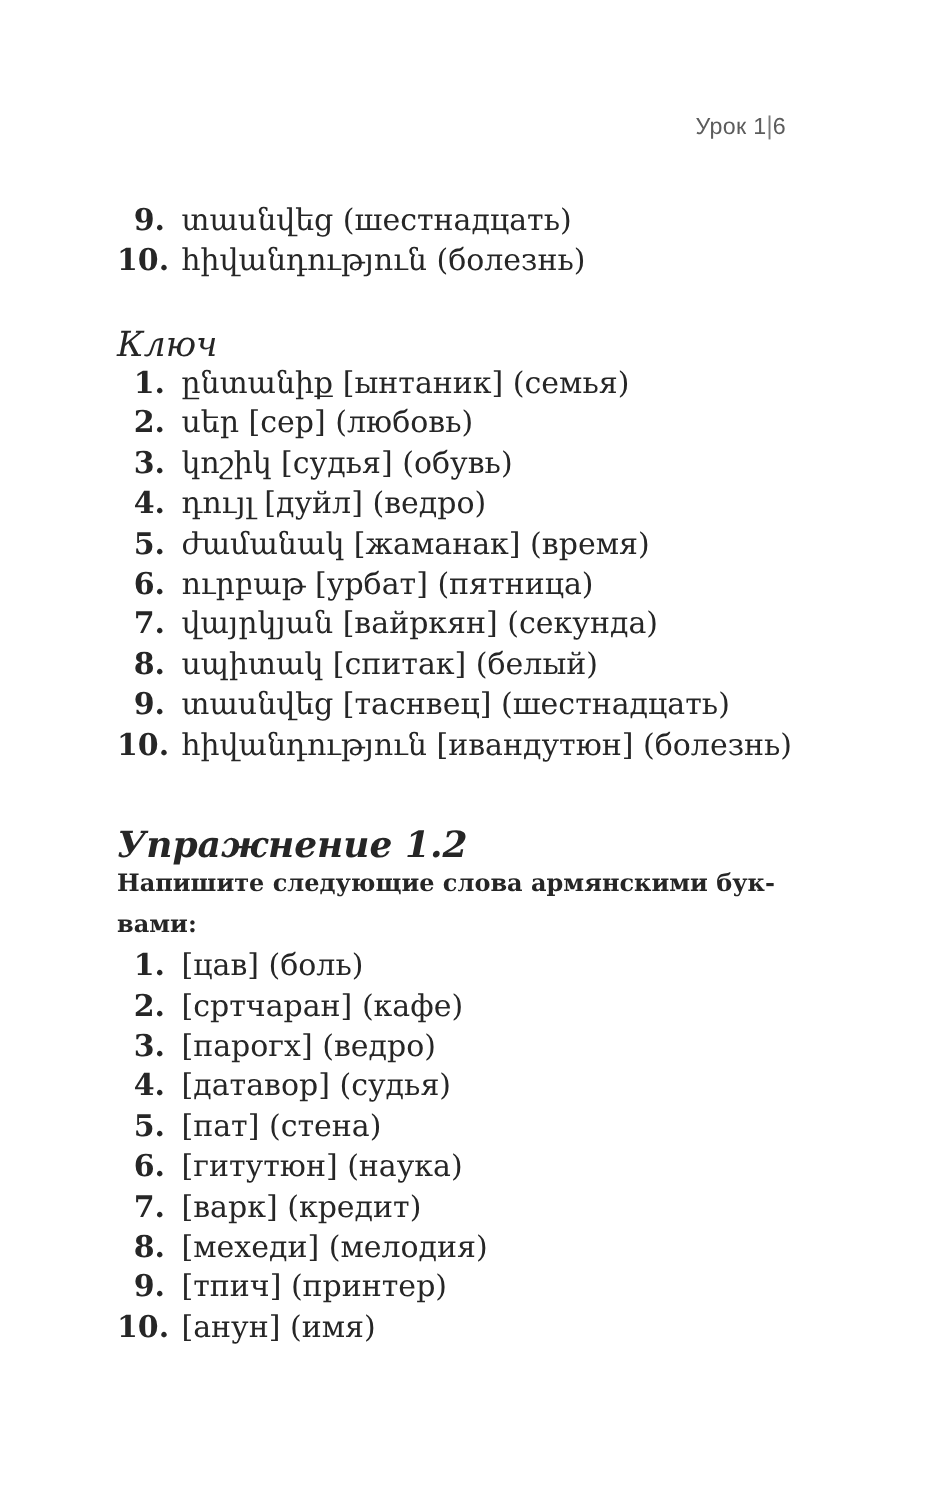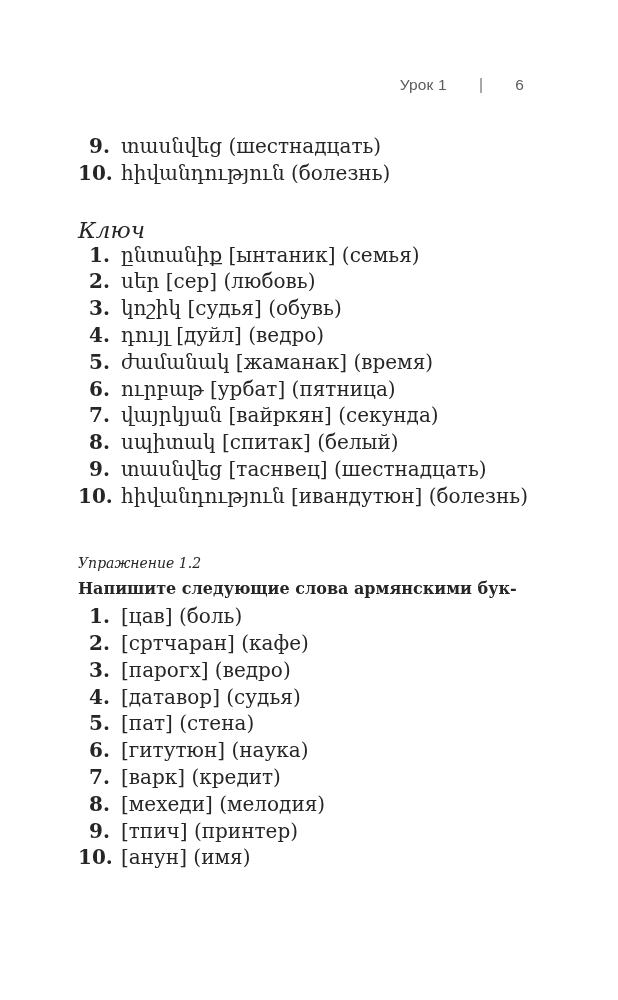--- a/index.html
+++ b/index.html
@@ -11,21 +11,21 @@
     color:#262626;
     overflow:hidden;
     margin:0 auto;
   }
   .running-head {
     position:absolute;
     top:76px; right:94px;
     font-family:"Liberation Sans","DejaVu Sans",sans-serif;
     font-size:15.5px;
     color:#5c5c5c;
-    display:flex; align-items:center; gap:32px;
+    display:flex; align-items:center; gap:0;
     letter-spacing:0.2px;
   }
   .running-head .sep { color:#7a7a7a; font-weight:300; transform:scaleY(1.1); }
   .content {
     position:absolute;
     left:78px; top:133px;
     width:470px;
   }
   .row {
     display:flex;
@@ -42,22 +42,22 @@
   }
   .txt { flex:1; }
   .key-title {
     font-style:italic;
     font-size:23px;
     line-height:24px;
     margin-top:31px;
   }
   .ex-title {
     font-style:italic;
-    font-weight:400;
-    font-size:14px;
+    font-weight:700;
+    font-size:24px;
     line-height:26.8px;
     margin-top:40px;
   }
   .ex-instruction {
     font-weight:700;
     font-size:16px;
     line-height:26.8px;
   }
 </style>
 </head>
@@ -166,20 +166,21 @@
       <span class="num">10.</span>
       <span class="txt">
         <span>հիվանդություն</span>
         <span>[ивандутюн]</span>
         <span>(болезнь)</span>
       </span>
     </div>
 
     <div class="ex-title">Упражнение 1.2</div>
     <div class="ex-instruction">Напишите следующие слова армянскими бук-</div>
+    <div class="ex-instruction">вами:</div>
 
     <div class="row">
       <span class="num">1.</span>
       <span class="txt">
         <span>[цав]</span>
         <span>(боль)</span>
       </span>
     </div>
     <div class="row">
       <span class="num">2.</span>

